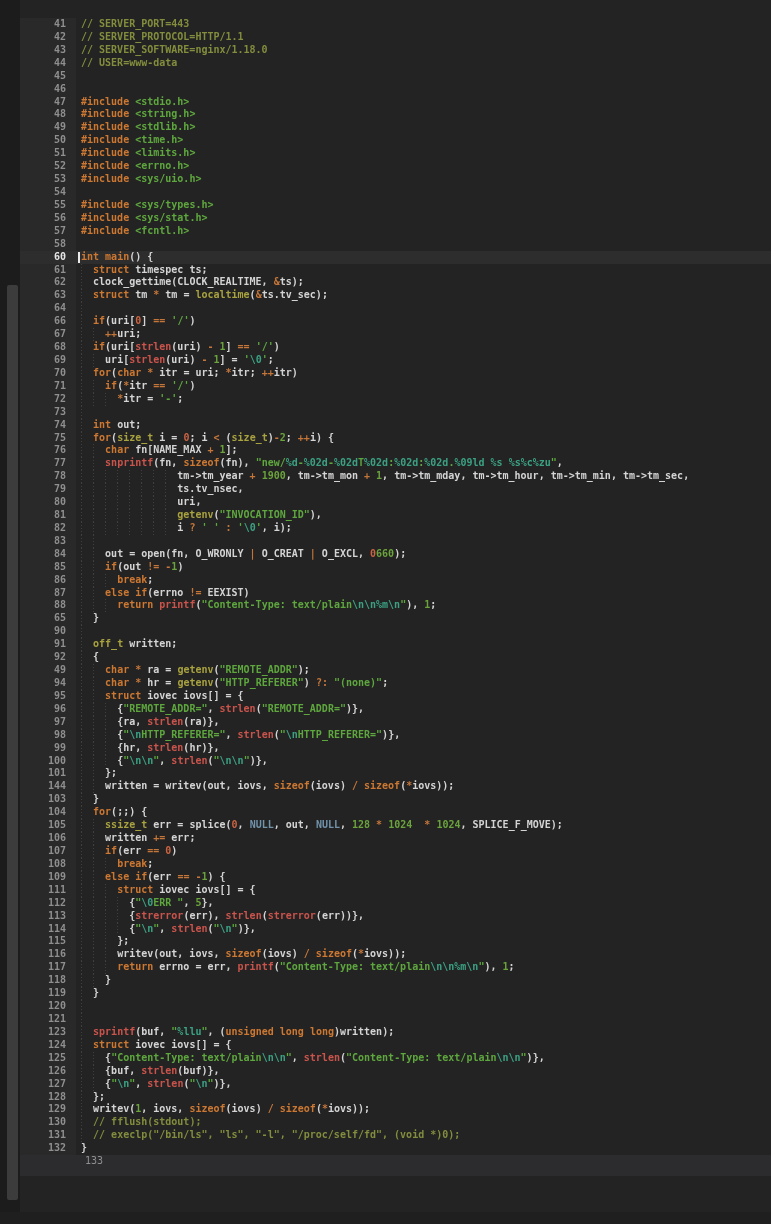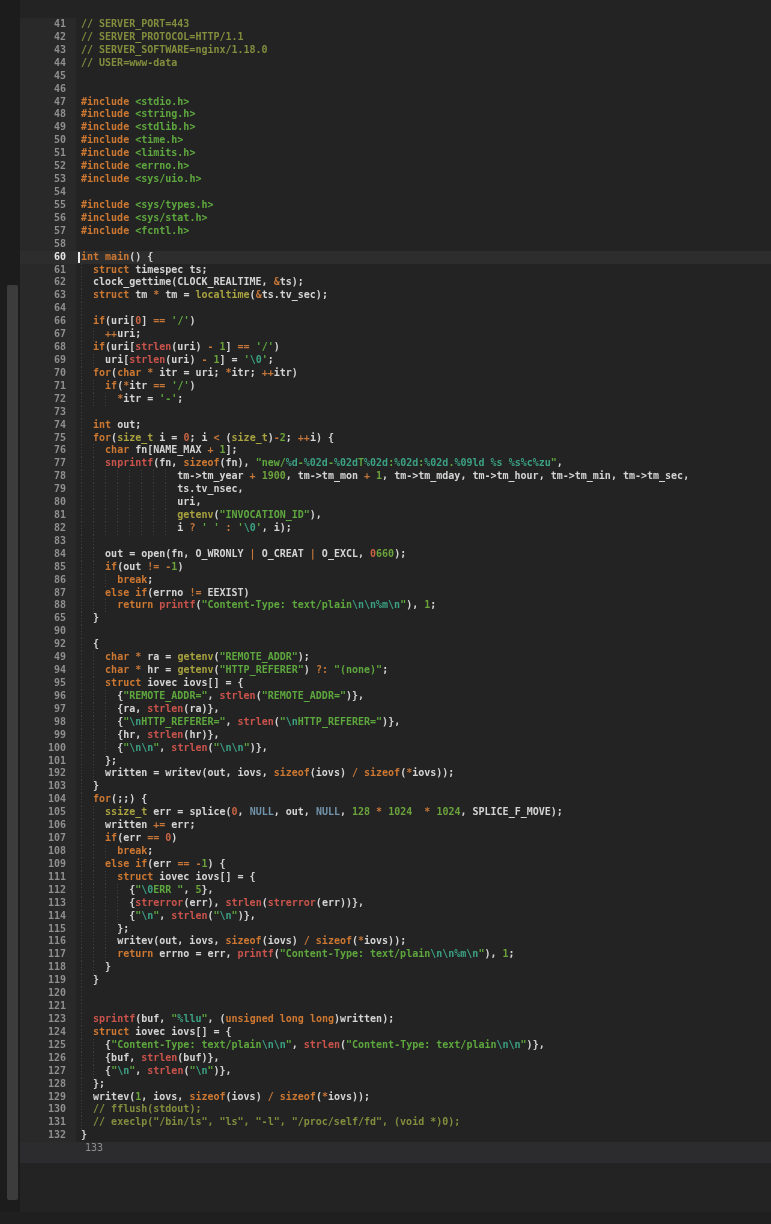--- a/index.html
+++ b/index.html
@@ -223,20 +223,24 @@
           </div>
           <div class="row">
             <span class="ln">65</span>
             <span class="code"><span class="g" style="left: calc(0ch + 5px);"></span><span class="tk-p">  </span><span class="tk-p">}</span></span>
           </div>
           <div class="row">
             <span class="ln">90</span>
             <span class="code"><span class="g" style="left: calc(0ch + 5px);"></span><span class="tk-p">  </span></span>
           </div>
           <div class="row">
+            <span class="ln">91</span>
+            <span class="code"><span class="g" style="left: calc(0ch + 5px);"></span><span class="tk-p">  </span><span class="tk-t">off_t</span><span class="tk-p"> written;</span></span>
+          </div>
+          <div class="row">
             <span class="ln">92</span>
             <span class="code"><span class="g" style="left: calc(0ch + 5px);"></span><span class="tk-p">  </span><span class="tk-p">{</span></span>
           </div>
           <div class="row">
             <span class="ln">49</span>
             <span class="code"><span class="g" style="left: calc(0ch + 5px);"></span><span class="g" style="left: calc(2ch + 5px);"></span><span class="tk-p">    </span><span class="tk-k">char</span><span class="tk-p"> </span><span class="tk-o">*</span><span class="tk-p"> ra = </span><span class="tk-t">getenv</span><span class="tk-p">(</span><span class="tk-s">"REMOTE_ADDR"</span><span class="tk-p">);</span></span>
           </div>
           <div class="row">
             <span class="ln">94</span>
             <span class="code"><span class="g" style="left: calc(0ch + 5px);"></span><span class="g" style="left: calc(2ch + 5px);"></span><span class="tk-p">    </span><span class="tk-k">char</span><span class="tk-p"> </span><span class="tk-o">*</span><span class="tk-p"> hr = </span><span class="tk-t">getenv</span><span class="tk-p">(</span><span class="tk-s">"HTTP_REFERER"</span><span class="tk-p">) </span><span class="tk-o">?:</span><span class="tk-p"> </span><span class="tk-s">"(none)"</span><span class="tk-p">;</span></span>
@@ -263,21 +267,21 @@
           </div>
           <div class="row">
             <span class="ln">100</span>
             <span class="code"><span class="g" style="left: calc(0ch + 5px);"></span><span class="g" style="left: calc(2ch + 5px);"></span><span class="g" style="left: calc(4ch + 5px);"></span><span class="tk-p">      </span><span class="tk-p">{</span><span class="tk-s">"</span><span class="tk-e">\n\n</span><span class="tk-s">"</span><span class="tk-p">, </span><span class="tk-f">strlen</span><span class="tk-p">(</span><span class="tk-s">"</span><span class="tk-e">\n\n</span><span class="tk-s">"</span><span class="tk-p">)},</span></span>
           </div>
           <div class="row">
             <span class="ln">101</span>
             <span class="code"><span class="g" style="left: calc(0ch + 5px);"></span><span class="g" style="left: calc(2ch + 5px);"></span><span class="tk-p">    </span><span class="tk-p">};</span></span>
           </div>
           <div class="row">
-            <span class="ln">192</span>
+            <span class="ln">144</span>
             <span class="code"><span class="g" style="left: calc(0ch + 5px);"></span><span class="g" style="left: calc(2ch + 5px);"></span><span class="tk-p">    </span><span class="tk-p">written = writev(out, iovs, </span><span class="tk-k">sizeof</span><span class="tk-p">(iovs) </span><span class="tk-o">/</span><span class="tk-p"> </span><span class="tk-k">sizeof</span><span class="tk-p">(</span><span class="tk-o">*</span><span class="tk-p">iovs));</span></span>
           </div>
           <div class="row">
             <span class="ln">103</span>
             <span class="code"><span class="g" style="left: calc(0ch + 5px);"></span><span class="tk-p">  </span><span class="tk-p">}</span></span>
           </div>
           <div class="row">
             <span class="ln">104</span>
             <span class="code"><span class="g" style="left: calc(0ch + 5px);"></span><span class="tk-p">  </span><span class="tk-k">for</span><span class="tk-p">(;;) {</span></span>
           </div>

